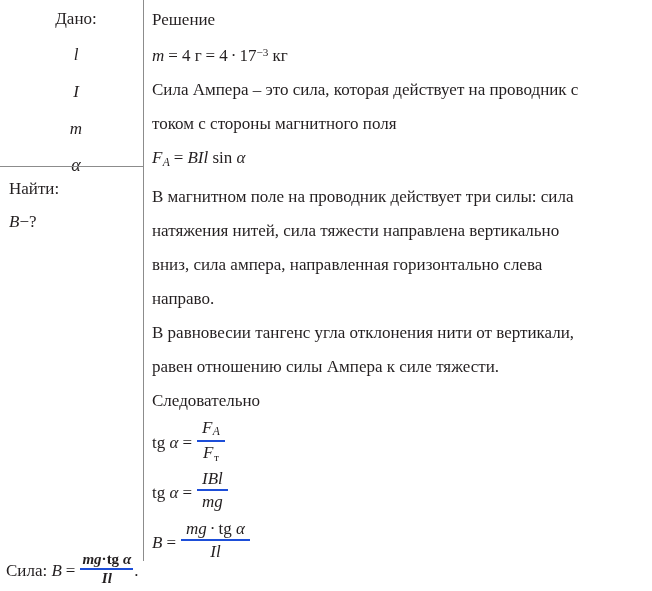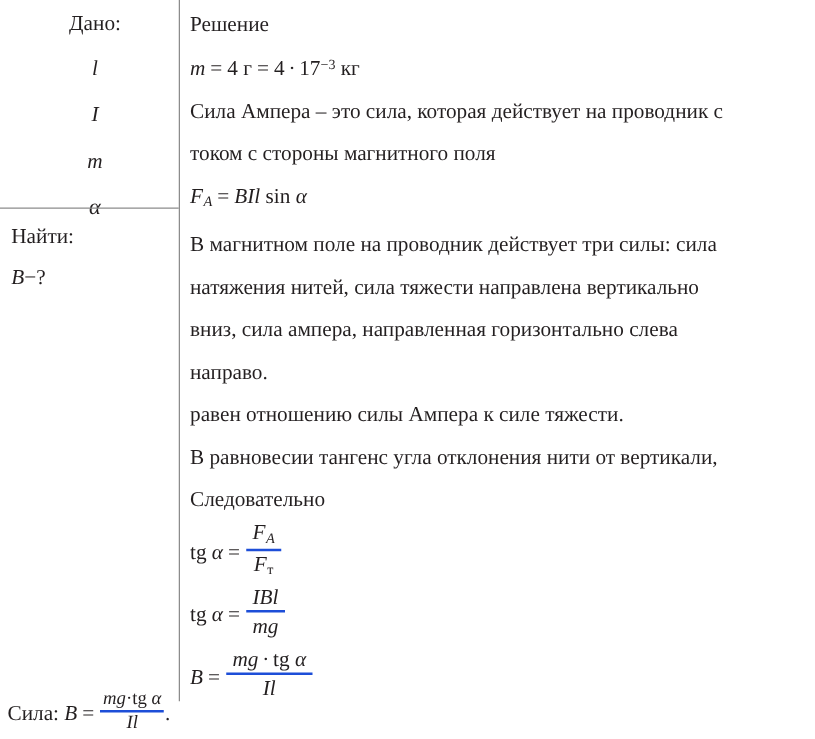--- a/index.html
+++ b/index.html
@@ -170,20 +170,21 @@
     position: absolute;
     left: 6px;
     top: 553px;
     font-size: 17px;
     white-space: nowrap;
     display: flex;
     align-items: center;
   }
   .answer-line .frac {
     font-size: 15px;
+    font-weight: bold;
   }
   .answer-line .frac .num { padding: 0 2px 0 2px; }
   .answer-line .frac .den { padding: 0 2px 0 2px; }
 </style>
 </head>
 <body>
 
 <div class="sheet">
 
   <div class="col-divider"></div>
@@ -231,22 +232,22 @@
 
     <div class="r-line math">
       <span class="mi">F</span><sub class="msub">A</sub><span class="mop">=</span><span class="mi">BIl</span>&nbsp;<span class="mup">sin</span>&nbsp;<span class="mi">α</span>
     </div>
 
     <div class="r-line">В магнитном поле на проводник действует три силы: сила</div>
     <div class="r-line">натяжения нитей, сила тяжести направлена вертикально</div>
     <div class="r-line">вниз, сила ампера, направленная горизонтально слева</div>
     <div class="r-line">направо.</div>
 
+    <div class="r-line">В равновесии тангенс угла отклонения нити от вертикали,</div>
     <div class="r-line">равен отношению силы Ампера к силе тяжести.</div>
-    <div class="r-line">В равновесии тангенс угла отклонения нити от вертикали,</div>
 
     <div class="r-line">Следовательно</div>
 
     <div class="eq-frac-line math">
       <span class="mup">tg</span>&nbsp;<span class="mi">α</span><span class="mop">=</span><span class="frac">
         <span class="num"><span class="mi">F</span><sub class="msub">A</sub></span>
         <span class="den"><span class="mi">F</span><sub class="msub-up">т</sub></span>
       </span>
     </div>
 

